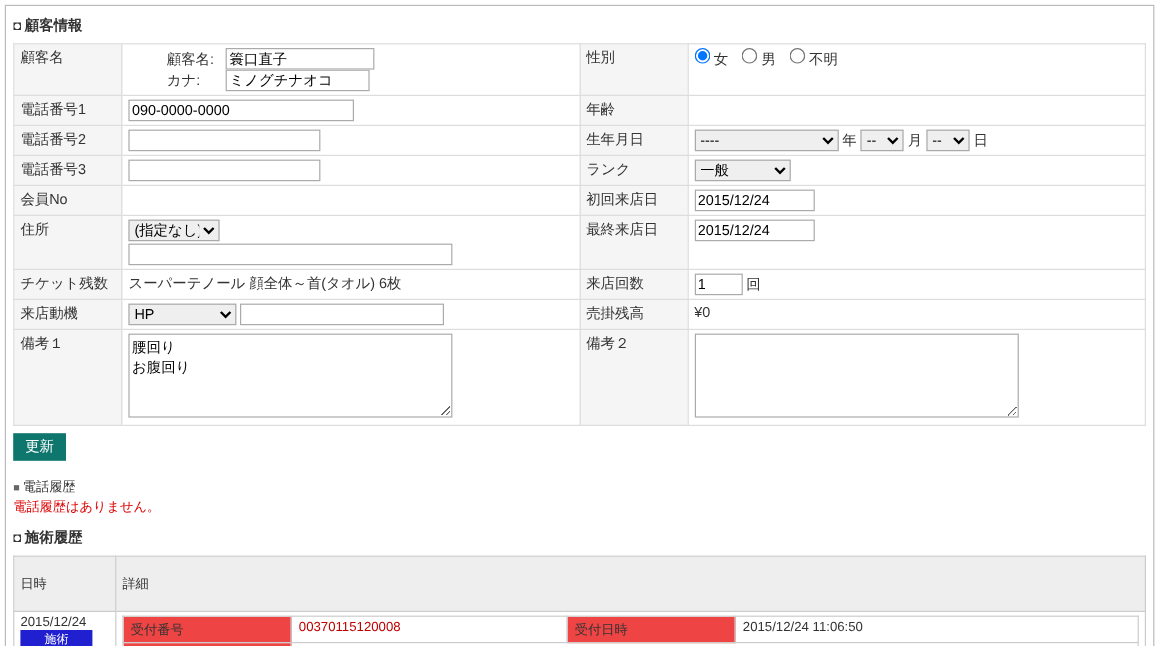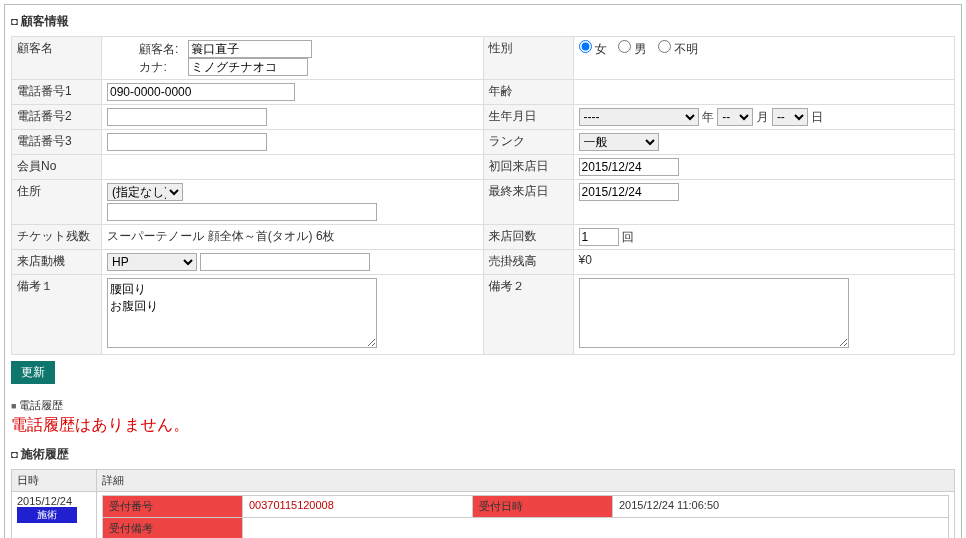--- a/index.html
+++ b/index.html
@@ -2,36 +2,36 @@
 <html><head>
 <meta charset="utf-8">
 <style>
 * { box-sizing: border-box; margin: 0; padding: 0; }
 body { font-family: "MS PGothic", sans-serif; font-size: 12px; color: #333; background: #fff; padding: 4px; }
 .container { border: 1px solid #bbb; padding: 4px 6px 6px 6px; }
 .section-title { font-weight: bold; font-size: 12px; margin: 4px 0 6px 0; }
 .section-title::before { content: "◘ "; font-size: 11px; }
 .sub-title { font-size: 11px; margin: 14px 0 2px 0; }
 .sub-title::before { content: "■ "; font-size: 9px; color: #666; }
-.no-history { color: #d00; font-size: 16px; margin-bottom: 10px; }
+.no-history { color: #d00; font-size: 11px; margin-bottom: 10px; }
 
 table.form { width: 100%; border-collapse: collapse; table-layout: fixed; }
 table.form td { border: 1px solid #ddd; padding: 3px 5px; vertical-align: top; }
 table.form td.label { background: #f5f5f5; width: 90px; white-space: nowrap; }
 table.form td.label2 { background: #f5f5f5; width: 90px; white-space: nowrap; }
 
 .inline-label { display: inline-block; width: 46px; margin-left: 32px; }
 input[type=text] { font-family: inherit; font-size: 12px; padding: 1px 2px; border: 1px solid #aaa; }
 select { font-family: inherit; font-size: 12px; border: 1px solid #aaa; }
 textarea { font-family: inherit; font-size: 12px; width: 270px; height: 70px; border: 1px solid #aaa; padding: 2px; resize: both; }
 .radio-group label { margin-right: 8px; }
 .btn-update { background: #0f766e; color: #fff; border: none; padding: 3px 10px; font-size: 12px; margin-top: 6px; cursor: pointer; }
 
 table.history { width: 100%; border-collapse: collapse; margin-top: 2px; }
-table.history th { background: #eee; border: 1px solid #ccc; text-align: left; padding: 3px 5px; font-weight: normal; font-size: 11px; }
+table.history th { background: #eee; border: 1px solid #ccc; text-align: left; padding: 15px 5px; font-weight: normal; font-size: 11px; }
 table.history td { border: 1px solid #ccc; padding: 3px 5px; vertical-align: top; font-size: 11px; }
 table.history td.dt-col { width: 85px; }
 .tag { background: #2020d0; color: #fff; padding: 1px 20px; font-size: 10px; display: inline-block; }
 
 table.detail { width: 100%; border-collapse: collapse; }
 table.detail td { border: 1px solid #ccc; padding: 3px 6px; font-size: 11px; }
 table.detail td.dlabel { background: #ef4444; width: 140px; }
 .receipt-no { color: #c00000; }
 .pink-box { display: inline-block; width: 14px; height: 12px; background: #ff1a8c; vertical-align: middle; margin-right: 4px; }
 </style>

